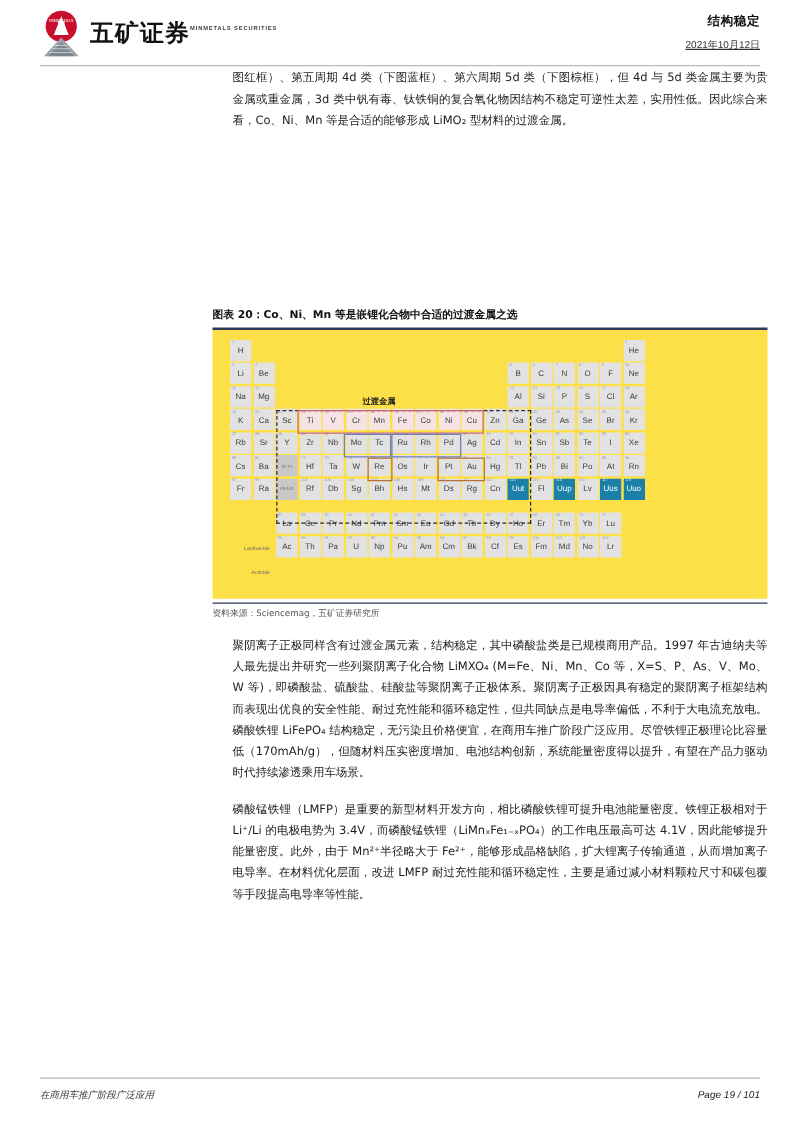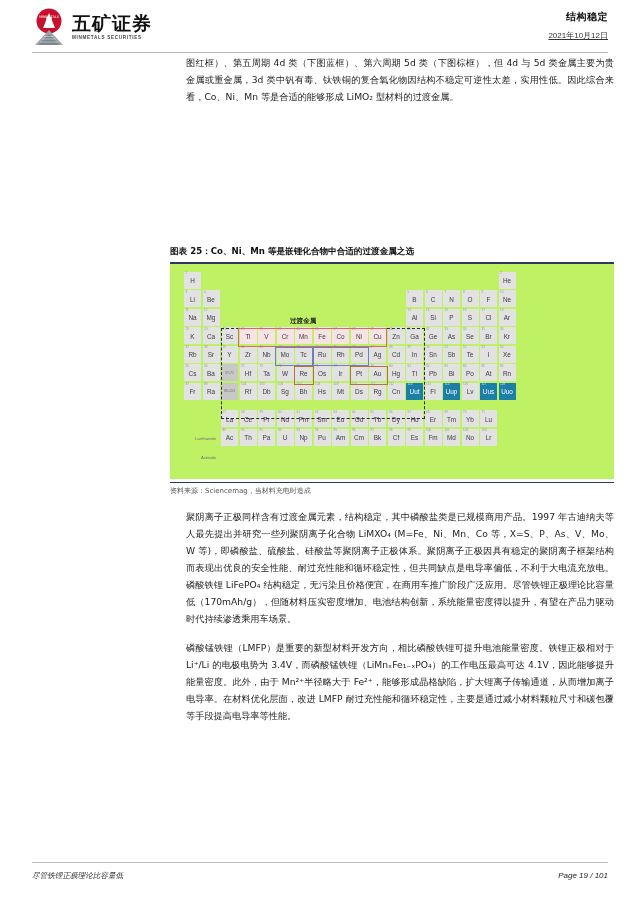--- a/index.html
+++ b/index.html
@@ -11,41 +11,41 @@
     color:#1a1a1a;
     position:relative;
     overflow:hidden;
   }
   .page{position:relative;width:640px;height:905px;}
 
   
   .header{position:absolute;left:0;top:0;width:640px;height:56px;}
   .logo-wrap{position:absolute;left:32px;top:8px;display:flex;align-items:center;gap:6px;}
   .logo-mark{width:34px;height:38px;position:relative;}
-  .logo-text{display:flex;flex-direction:column;line-height:1;}
+  .logo-text{display:flex;flex-direction:row;line-height:1;}
   .logo-cn{font-size:19px;font-weight:bold;letter-spacing:1px;color:#111;font-family:"DejaVu Sans",sans-serif;}
   .logo-en{font-size:4.6px;letter-spacing:.7px;color:#444;margin-top:3px;font-weight:bold;}
   .hdr-right{position:absolute;right:32px;top:10px;text-align:right;}
   .hdr-title{font-size:10px;font-weight:bold;color:#111;letter-spacing:.5px;}
   .hdr-date{font-size:8px;color:#333;margin-top:6px;text-decoration:underline;}
   .hdr-rule{position:absolute;left:32px;right:32px;top:52px;height:1px;background:#b9b9b9;}
 
   
   .content{position:absolute;left:170px;top:54px;width:444px;}
   p.para{
     font-size:9.2px;line-height:17px;color:#1d1d1d;margin:0 0 12px 16px;
     text-align:justify;text-justify:inter-ideograph;
     font-family:"DejaVu Sans",sans-serif;
   }
 
   
   .figure{position:absolute;left:170px;top:246px;width:444px;}
   .fig-title{font-size:8.6px;font-weight:bold;color:#111;padding-bottom:4px;font-family:"DejaVu Sans",sans-serif;}
   .fig-rule{height:1.6px;background:#2b3a5c;}
-  .fig-body{position:relative;height:215px;background:#bef264;}
+  .fig-body{position:relative;height:215px;background:#fde047;}
   .fig-src{font-size:7px;color:#555;padding-top:3px;font-family:"DejaVu Sans",sans-serif;}
   .fig-rule-bottom{height:1px;background:#2b3a5c;margin-top:3px;}
 
   
   .ptable{position:absolute;left:14px;top:8px;}
   .prow{display:flex;height:17px;margin-bottom:1.5px;}
   .cell{
     width:17px;height:17px;margin-right:1.5px;position:relative;
     background:#e2e2e2;border-radius:.5px;box-sizing:border-box;
     display:flex;align-items:center;justify-content:center;
@@ -123,21 +123,21 @@
       <div class="hdr-date">2021年10月12日</div>
     </div>
     <div class="hdr-rule"></div>
   </div>
 
   <div class="content">
     <p class="para">图红框）、第五周期 4d 类（下图蓝框）、第六周期 5d 类（下图棕框），但 4d 与 5d 类金属主要为贵金属或重金属，3d 类中钒有毒、钛铁铜的复合氧化物因结构不稳定可逆性太差，实用性低。因此综合来看，Co、Ni、Mn 等是合适的能够形成 LiMO₂ 型材料的过渡金属。</p>
   </div>
 
   <div class="figure">
-    <div class="fig-title">图表 25：Co、Ni、Mn 等是嵌锂化合物中合适的过渡金属之选</div>
+    <div class="fig-title">图表 20：Co、Ni、Mn 等是嵌锂化合物中合适的过渡金属之选</div>
     <div class="fig-rule"></div>
     <div class="fig-body">
       <div class="ptable" id="ptable">
           <div class="prow">
             <div class="cell">
               <span class="num">1</span>
               <span class="sym">H</span>
             </div>
             <div class="cell empty"></div>
             <div class="cell empty"></div>
@@ -679,29 +679,29 @@
       <div class="hl blue-b" style="left:105px;top:83.5px;width:38px;height:18.5px;"></div>
       <div class="hl blue-b" style="left:142.5px;top:83.5px;width:56px;height:18.5px;"></div>
 
       <div class="hl brown" style="left:124px;top:102.5px;width:19.5px;height:18.5px;"></div>
       <div class="hl brown" style="left:179.5px;top:102.5px;width:38px;height:18.5px;"></div>
 
       <div class="series-label" style="left:4px;top:172px;width:42px;">Lanthanide</div>
       <div class="series-label" style="left:4px;top:191.5px;width:42px;">Actinide</div>
     </div>
     <div class="fig-rule-bottom"></div>
-    <div class="fig-src">资料来源：Sciencemag，当材料充电时造成</div>
+    <div class="fig-src">资料来源：Sciencemag，五矿证券研究所</div>
   </div>
 
   <div class="content" style="top:508px;">
     <p class="para">聚阴离子正极同样含有过渡金属元素，结构稳定，其中磷酸盐类是已规模商用产品。1997 年古迪纳夫等人最先提出并研究一些列聚阴离子化合物 LiMXO₄ (M=Fe、Ni、Mn、Co 等，X=S、P、As、V、Mo、W 等)，即磷酸盐、硫酸盐、硅酸盐等聚阴离子正极体系。聚阴离子正极因具有稳定的聚阴离子框架结构而表现出优良的安全性能、耐过充性能和循环稳定性，但共同缺点是电导率偏低，不利于大电流充放电。磷酸铁锂 LiFePO₄ 结构稳定，无污染且价格便宜，在商用车推广阶段广泛应用。尽管铁锂正极理论比容量低（170mAh/g），但随材料压实密度增加、电池结构创新，系统能量密度得以提升，有望在产品力驱动时代持续渗透乘用车场景。</p>
     <p class="para">磷酸锰铁锂（LMFP）是重要的新型材料开发方向，相比磷酸铁锂可提升电池能量密度。铁锂正极相对于 Li⁺/Li 的电极电势为 3.4V，而磷酸锰铁锂（LiMnₓFe₁₋ₓPO₄）的工作电压最高可达 4.1V，因此能够提升能量密度。此外，由于 Mn²⁺半径略大于 Fe²⁺，能够形成晶格缺陷，扩大锂离子传输通道，从而增加离子电导率。在材料优化层面，改进 LMFP 耐过充性能和循环稳定性，主要是通过减小材料颗粒尺寸和碳包覆等手段提高电导率等性能。</p>
   </div>
 
   <div class="footer-rule"></div>
   <div class="footer">
-    <div class="foot-left">尽管铁锂正极理论比容量低</div>
+    <div class="foot-left">在商用车推广阶段广泛应用</div>
     <div class="foot-right">
       <b>Page</b>
       <i>19 / 101</i>
     </div>
   </div>
 </div>
 
 </body></html>

